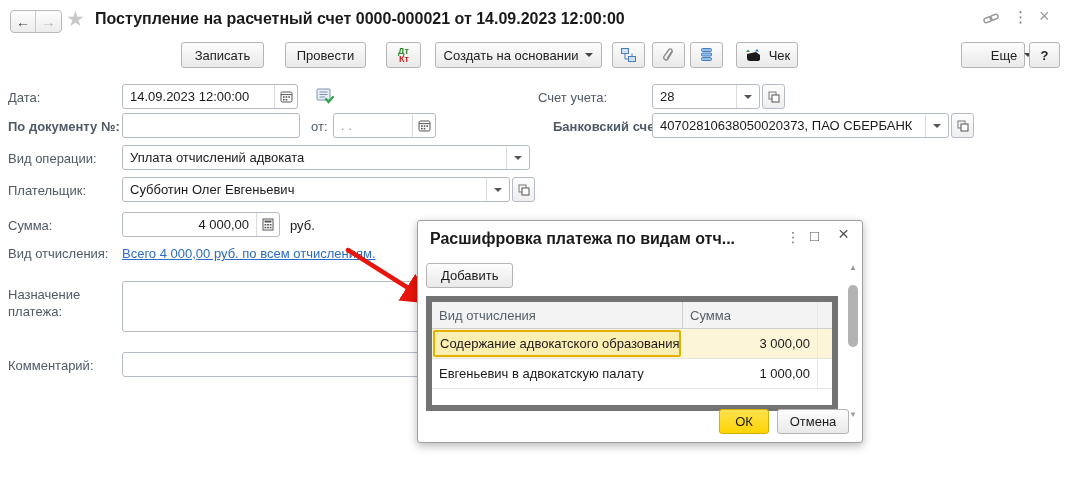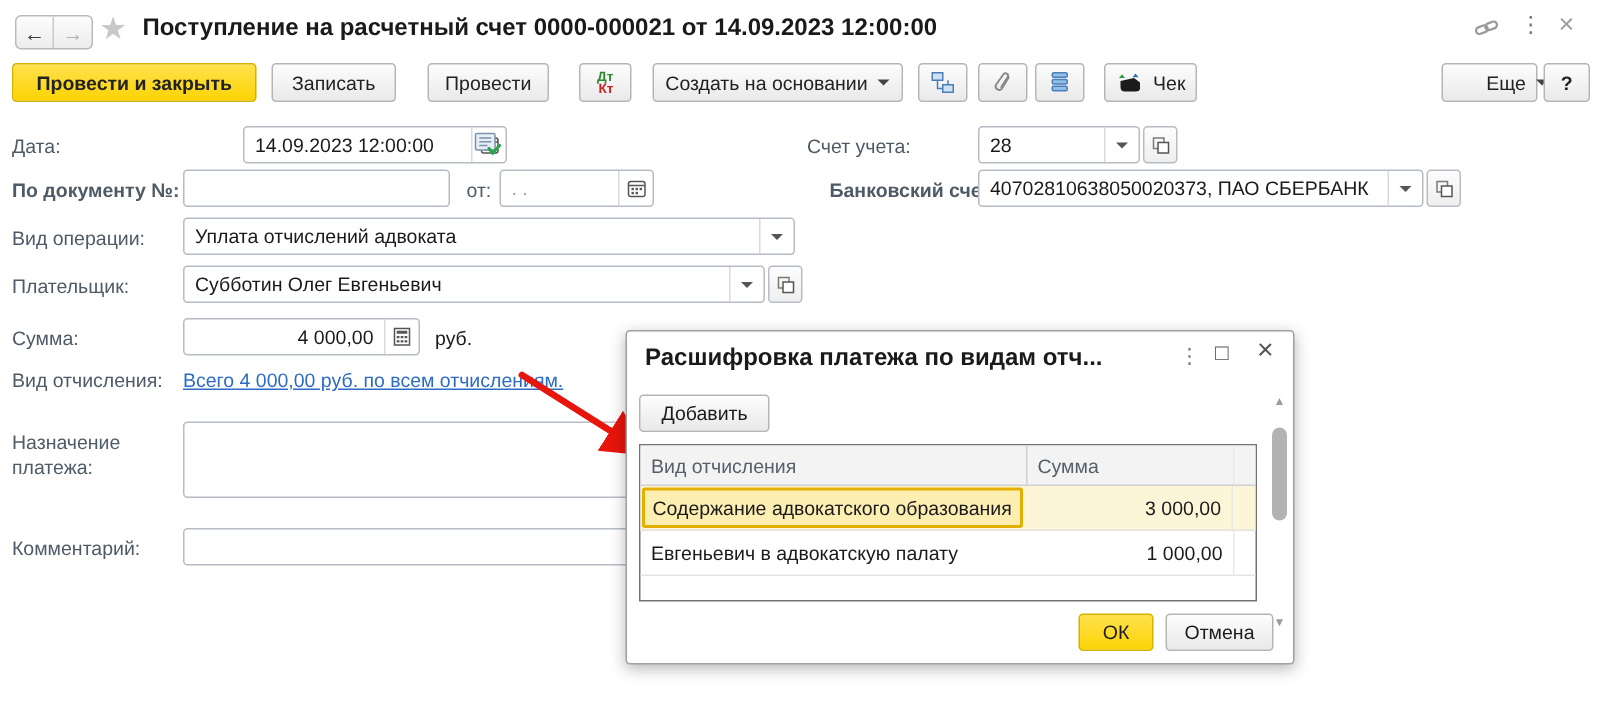--- a/index.html
+++ b/index.html
@@ -34,21 +34,21 @@
   .ddico { width:0; height:0; border-left:4px solid transparent; border-right:4px solid transparent; border-top:4px solid #555; }
   .extbtn { position:absolute; width:23px; height:25px; border:1px solid #b6bcc3; border-radius:3px; background:linear-gradient(#fdfdfd,#eee); display:flex; align-items:center; justify-content:center; }
   .area { position:absolute; border:1px solid #b6bcc3; border-radius:3px; background:#fff; }
   .link { position:absolute; font-size:13px; color:#2d6bc4; text-decoration:underline; white-space:nowrap; cursor:pointer; }
 
   
   .dialog { position:absolute; left:417px; top:220px; width:446px; height:223px; background:#fff; border:1px solid #9f9f9f; border-radius:3px; box-shadow:0 3px 10px rgba(0,0,0,.28); }
   .dlg-title { position:absolute; left:12px; top:9px; font-size:16px; font-weight:bold; white-space:nowrap; }
   .dlg-ico { position:absolute; top:10px; font-size:14px; color:#555; line-height:16px; }
   .dlg-add { position:absolute; left:8px; top:42px; height:25px; padding:0 14px; display:inline-flex; align-items:center; font-size:13px; background:linear-gradient(#fdfdfd,#e9e9e9); border:1px solid #b5b5b5; border-radius:3px; }
-  .tbl { position:absolute; left:8px; top:75px; width:412px; border:1px solid #737373; background:#fff; font-size:13px; }
+  .tbl { position:absolute; left:8px; top:75px; width:412px; border:6px solid #737373; background:#fff; font-size:13px; }
   .trow { display:flex; height:30px; align-items:stretch; border-bottom:1px solid #e3e3e3; }
   .trow.hdr { height:27px; background:#f3f3f3; color:#56606a; border-bottom:1px solid #cfcfcf; }
   .trow.hl { background:#fdf5d7; }
   .trow.stub { height:16px; border-bottom:none; }
   .tc { display:flex; align-items:center; padding:0 7px; overflow:hidden; white-space:nowrap; }
   .tc.c1 { width:258px; }
   .tc.c2 { width:139px; justify-content:flex-end; }
   .tc.c3 { flex:1; border-left:1px solid #e9e9e9; }
   .trow.hdr .tc.c2 { justify-content:flex-start; border-left:1px solid #cfcfcf; }
   .cell-sel { margin:1px 0 1px 1px; border:2px solid #e3b000; border-radius:2px; background:#fdeeb2; width:254px; padding:0 5px; display:flex; align-items:center; white-space:nowrap; overflow:hidden; }
@@ -76,21 +76,20 @@
     <svg width="16" height="14" viewBox="0 0 16 14">
         <g fill="none" stroke="#9a9a9a" stroke-width="1.5">
           <rect x="1" y="5.5" width="8" height="4.5" rx="2.2" transform="rotate(-20 5 8)"></rect>
           <rect x="7" y="3" width="8" height="4.5" rx="2.2" transform="rotate(-20 11 5)"></rect>
         </g>
       </svg>
   </div>
   <div class="winicon" style="left:1013px; top:9px; color:#777;">⋮</div>
   <div class="winicon" style="left:1039px; top:8px; font-size:18px;">×</div>
 
-  <div class="btn yellow" style="left:8px; width:163px;">Провести и закрыть</div>
   <div class="btn" style="left:181px; width:83px;">Записать</div>
   <div class="btn" style="left:285px; width:81px;">Провести</div>
   <div class="btn" style="left:386px; width:35px; padding:0;">
     <span class="dtkt">
         <span class="dt">Дт</span>
         <span class="kt">Кт</span>
       </span>
   </div>
   <div class="btn" style="left:435px; width:167px;">
     <span>Создать на основании</span>
@@ -135,21 +134,21 @@
       </span>
     <span>Чек</span>
   </div>
   <div class="btn" style="left:961px; width:64px;padding-left:47px;">
     <span>Еще</span>
       <span class="caret"></span>
   </div>
   <div class="btn" style="left:1029px; width:31px; font-weight:bold;">?</div>
 
   <div class="lbl" style="left:8px; top:90px;">Дата:</div>
-  <div class="field" style="left:122px; top:84px; width:176px;margin-left:40px;">
+  <div class="field" style="left:122px; top:84px; width:176px;">
     <span class="fv">14.09.2023 12:00:00</span>
     <span class="fbtn">
         <svg width="13" height="13" viewBox="0 0 13 13">
           <rect x="1" y="2" width="11" height="10" rx="1.5" fill="none" stroke="#555"></rect>
           <line x1="1" y1="4.6" x2="12" y2="4.6" stroke="#555"></line>
           <g fill="#555">
             <rect x="3" y="6.2" width="1.6" height="1.6"></rect>
             <rect x="5.7" y="6.2" width="1.6" height="1.6"></rect>
             <rect x="8.4" y="6.2" width="1.6" height="1.6"></rect>
             <rect x="3" y="8.9" width="1.6" height="1.6"></rect>

